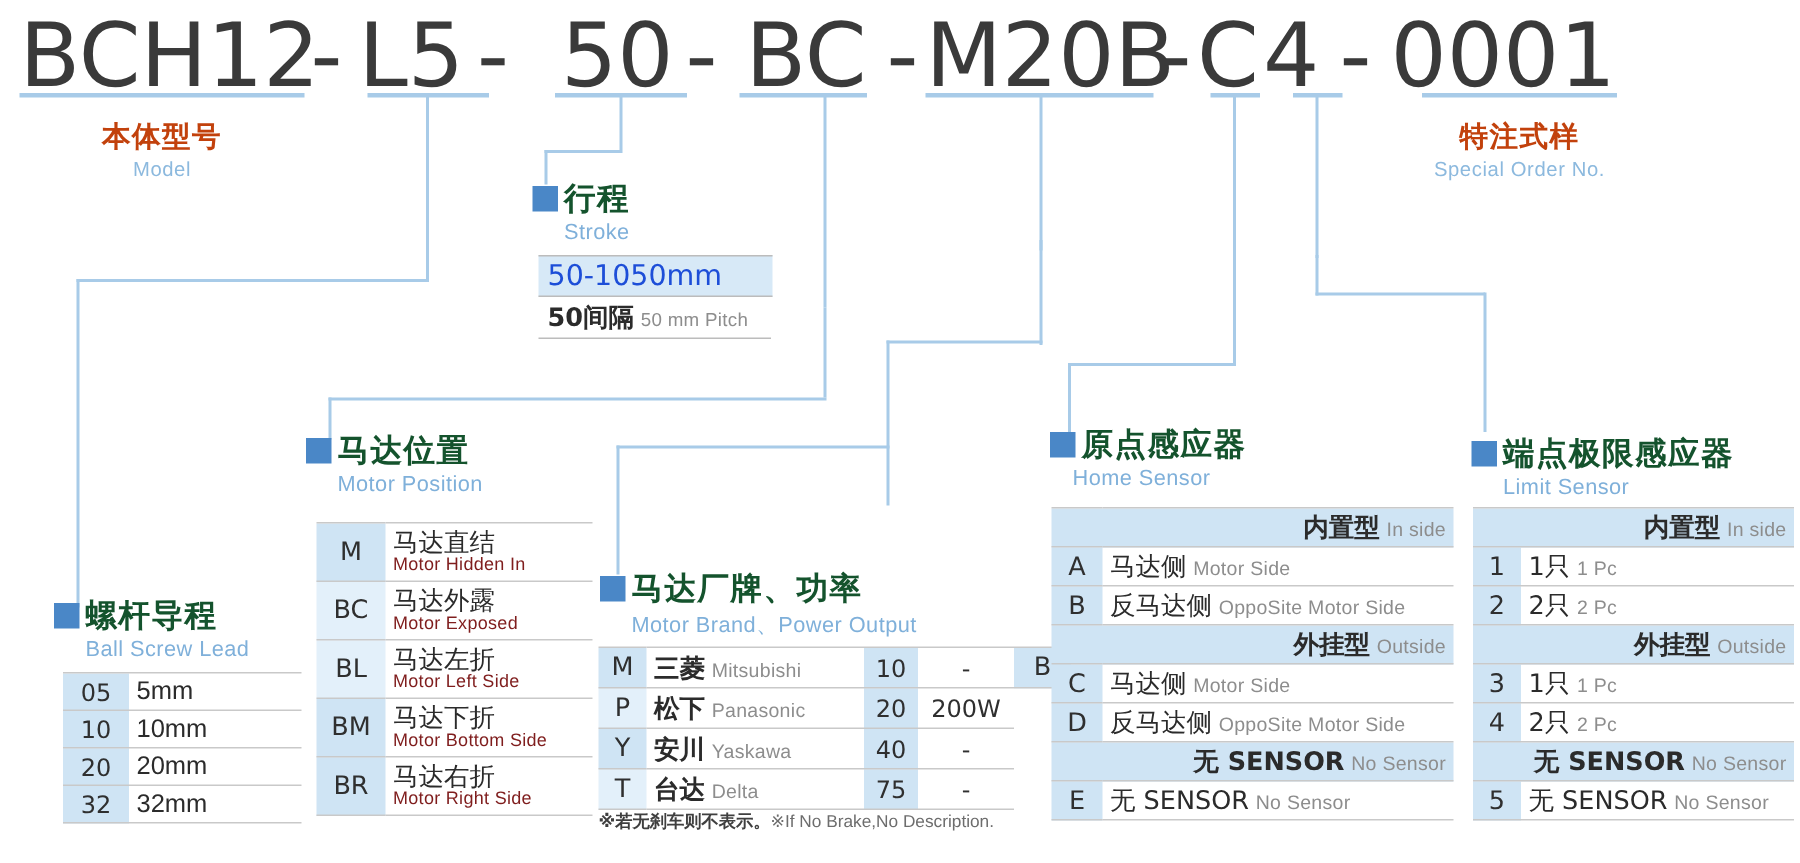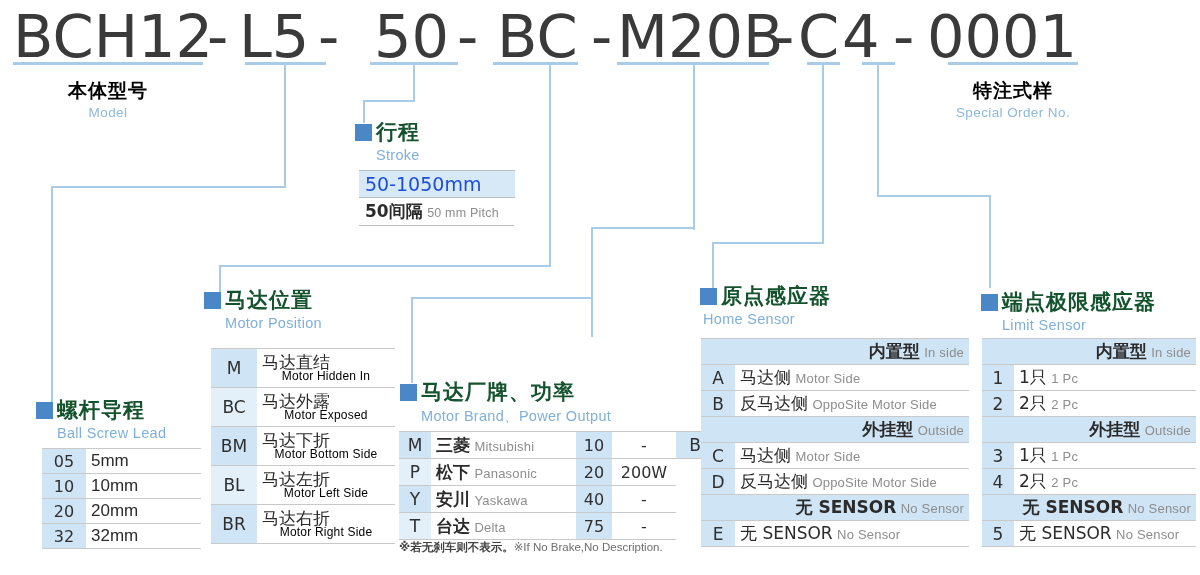--- a/index.html
+++ b/index.html
@@ -38,38 +38,38 @@
     font-family:"DejaVu Sans","Liberation Sans",sans-serif;
   }
   .grp .en{
     display:block;font-size:14.5px;color:#7fb0da;margin-top:1px;
     letter-spacing:.3px;
   }
 
   
   .plainlbl{position:absolute;text-align:center;}
   .plainlbl .cn{
-    display:block;font-size:19px;font-weight:bold;color:#000000;letter-spacing:1px;
+    display:block;font-size:19px;font-weight:bold;color:#c2410c;letter-spacing:1px;
     font-family:"DejaVu Sans","Liberation Sans",sans-serif;
   }
   .plainlbl .en{display:block;font-size:13.5px;color:#8cb9de;margin-top:1px;letter-spacing:.4px;}
 
   
   table.t{border-collapse:collapse;position:absolute;}
   table.t td{
     border-top:1px solid #c9c9c9;border-bottom:1px solid #c9c9c9;
     padding:0 5px;vertical-align:middle;
   }
   td.code{
     background:#cfe4f4;text-align:center;font-size:17px;color:#2f2f2f;
     font-family:"DejaVu Sans","Liberation Sans",sans-serif;
   }
   td.codealt{background:#e3f0fa;}
   .cn2{font-size:17px;color:#2b2b2b;font-family:"DejaVu Sans","Liberation Sans",sans-serif;}
-  .en2{font-size:12px;color:#000000;letter-spacing:.2px;text-align:center;}
+  .en2{font-size:12px;color:#7f1d1d;letter-spacing:.2px;}
   .en2b{font-size:13px;color:#8d8d8d;letter-spacing:.2px;}
 
   
   #tbl-lead td{height:24px;}
   #tbl-lead td.code{width:34px;font-size:16px;}
   #tbl-lead td.val{font-size:17px;color:#2b2b2b;width:105px;}
 
   
   #tbl-motorpos td{height:38px;}
   #tbl-motorpos td.code{width:36px;font-size:17px;}
@@ -245,31 +245,31 @@
         </td>
       </tr>
       <tr>
         <td class="code codealt">BC</td>
         <td class="val">
           <span class="cn2">马达外露</span>
           <span class="en2">Motor Exposed</span>
         </td>
       </tr>
       <tr>
+        <td class="code codealt">BL</td>
+        <td class="val">
+          <span class="cn2">马达左折</span>
+          <span class="en2">Motor Left Side</span>
+        </td>
+      </tr>
+      <tr>
         <td class="code">BM</td>
         <td class="val">
           <span class="cn2">马达下折</span>
           <span class="en2">Motor Bottom Side</span>
-        </td>
-      </tr>
-      <tr>
-        <td class="code codealt">BL</td>
-        <td class="val">
-          <span class="cn2">马达左折</span>
-          <span class="en2">Motor Left Side</span>
         </td>
       </tr>
       <tr>
         <td class="code">BR</td>
         <td class="val">
           <span class="cn2">马达右折</span>
           <span class="en2">Motor Right Side</span>
         </td>
       </tr>
     </tbody>
@@ -308,21 +308,21 @@
         <td class="pwv">-</td>
       </tr>
     </tbody>
 </table>
 <div class="brandnote" style="left:399px;top:540px;">
   <b>※若无刹车则不表示。</b><span>※If No Brake,No Description.</span>
 </div>
 
 <div class="grp" style="left:700px;top:282px;">
   <span class="sq"></span><span class="cn">原点感应器</span>
-  <span class="en" style="margin-left:3px;">Home Sensor</span>
+  <span class="en" style="margin-left:15px;">Home Sensor</span>
 </div>
 <table class="t sensor" id="tbl-home" style="left:701px;top:338px;">
   <tbody id="home-body">
       <tr>
         <td class="sub" colspan="2"><span class="cn2">内置型</span> <span class="en2b">In side</span></td>
       </tr>
       <tr>
         <td class="code">A</td>
         <td class="val"><span class="cn2">马达侧</span> <span class="en2b">Motor Side</span></td>
       </tr>

